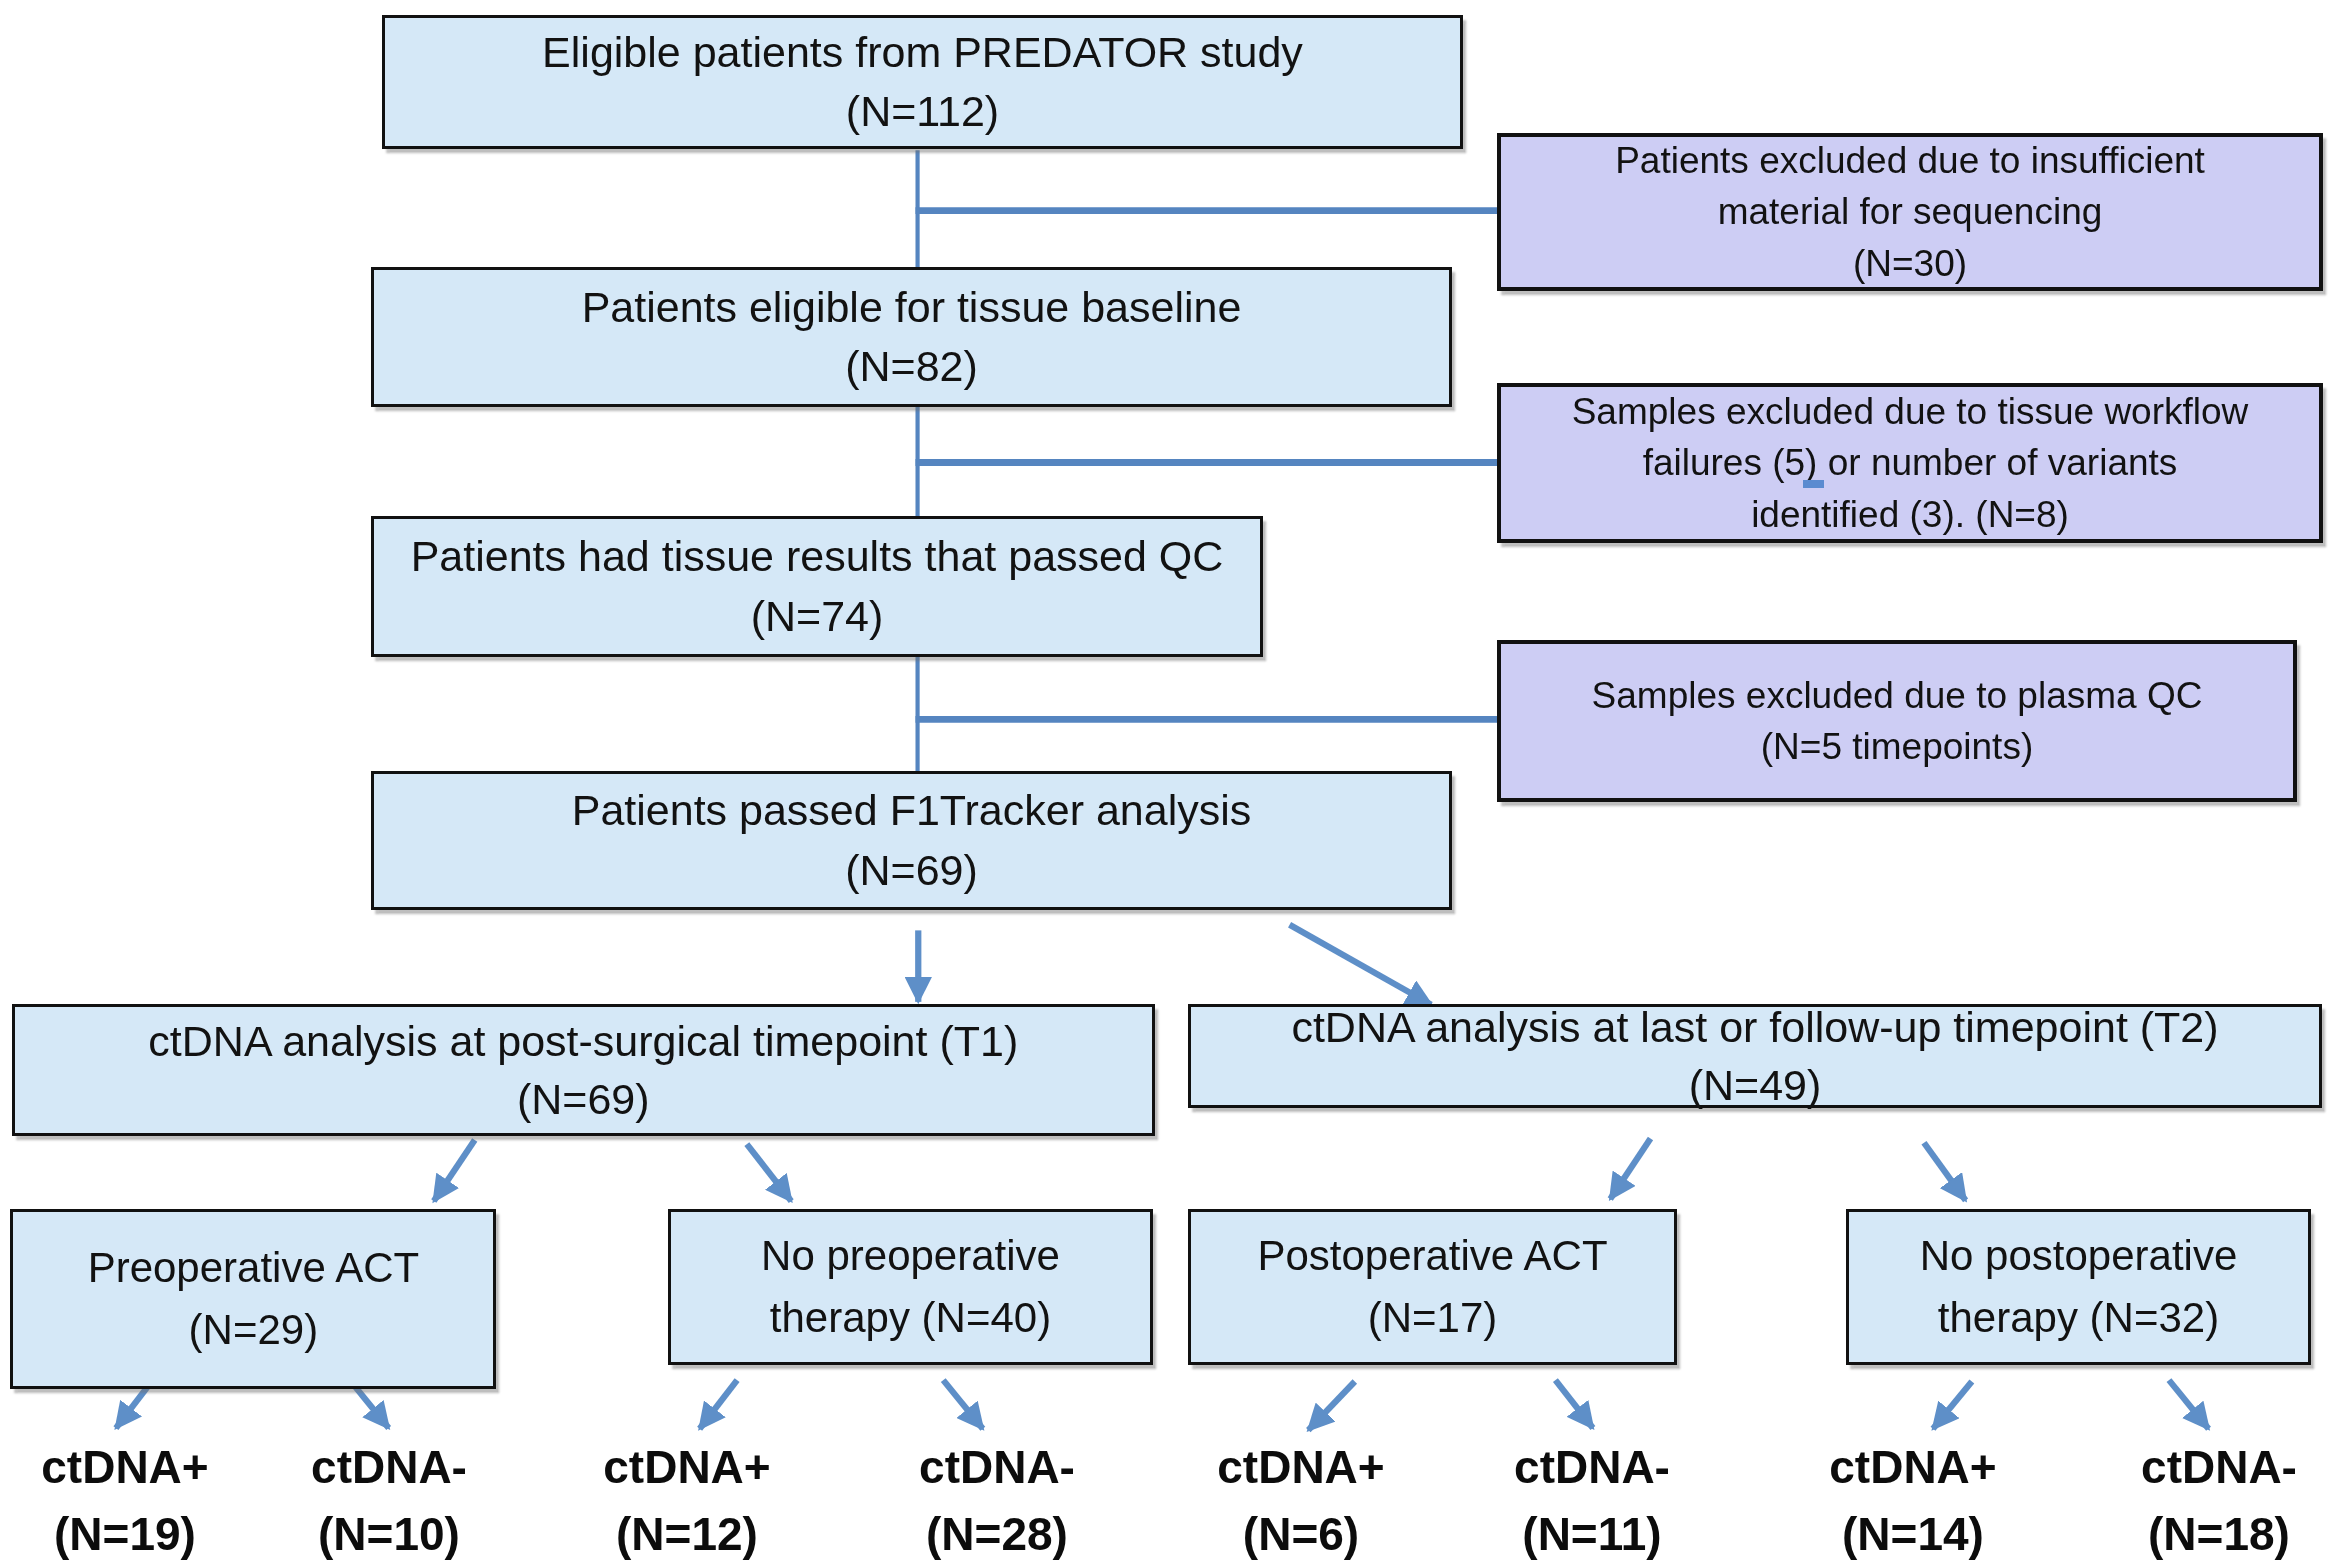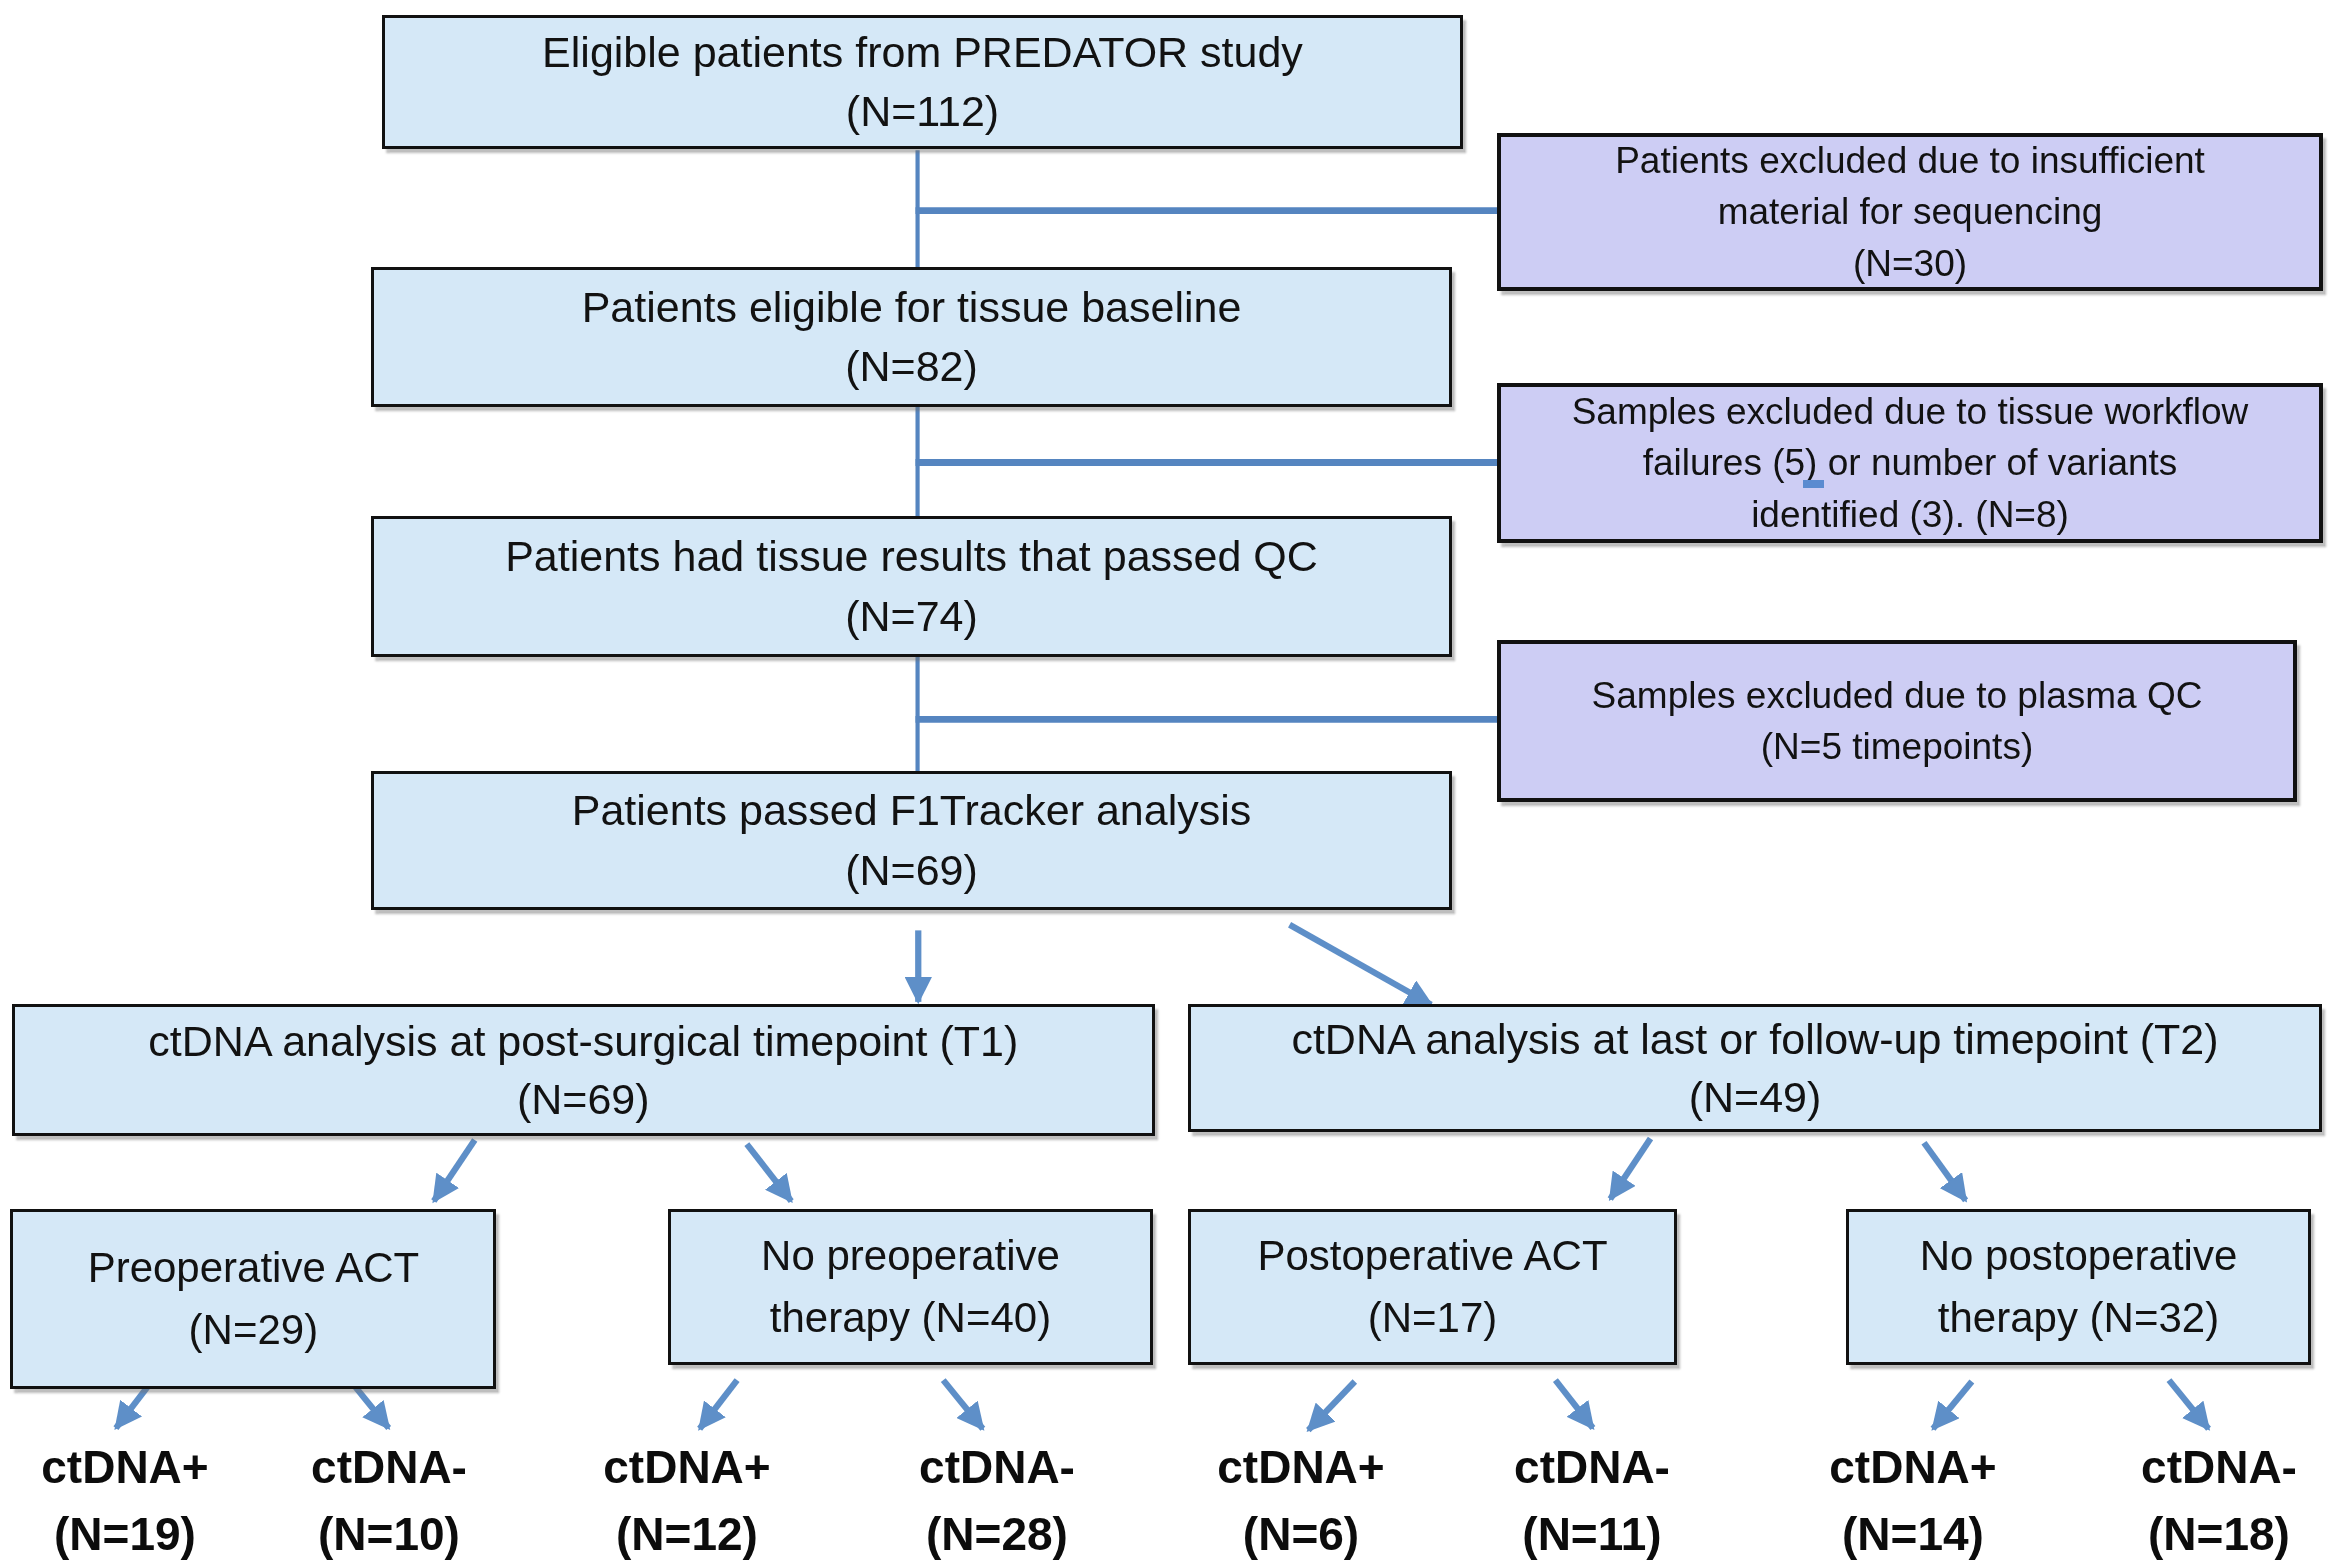--- a/index.html
+++ b/index.html
@@ -80,21 +80,21 @@
   <div class="box main-box" style="left:382px; top:15.3px; width:1081px; height:134px;">
     <span class="ln">Eligible patients from PREDATOR study</span>
     <span class="ln">(N=112)</span>
   </div>
 
   <div class="box main-box" style="left:371px; top:267px; width:1081px; height:140px;">
     <span class="ln">Patients eligible for tissue baseline</span>
     <span class="ln">(N=82)</span>
   </div>
 
-  <div class="box main-box" style="left:371px; top:516px; width:1081px; height:141px;">
+  <div class="box main-box" style="left:371px; top:516px; width:892px; height:141px;">
     <span class="ln">Patients had tissue results that passed QC</span>
     <span class="ln">(N=74)</span>
   </div>
 
   <div class="box main-box" style="left:371px; top:771px; width:1081px; height:139px;">
     <span class="ln">Patients passed F1Tracker analysis</span>
     <span class="ln">(N=69)</span>
   </div>
 
   <div class="box excl-box" style="left:1497px; top:133px; width:826px; height:158px;text-align:right;">
@@ -113,21 +113,21 @@
   <div class="box excl-box" style="left:1497px; top:640px; width:800px; height:162px;">
     <span class="ln">Samples excluded due to plasma QC</span>
     <span class="ln">(N=5 timepoints)</span>
   </div>
 
   <div class="box t-box" style="left:11.8px; top:1004px; width:1143px; height:132px;">
     <span class="ln">ctDNA analysis at post-surgical timepoint (T1)</span>
     <span class="ln">(N=69)</span>
   </div>
 
-  <div class="box t-box" style="left:1188px; top:1004px; width:1134px; height:128px;">
+  <div class="box t-box" style="left:1188px; top:1004px; width:1134px; height:104px;">
     <span class="ln">ctDNA analysis at last or follow-up timepoint (T2)</span>
     <span class="ln">(N=49)</span>
   </div>
 
   <div class="box thr-box" style="left:10.4px; top:1209px; width:486px; height:180px;">
     <span class="ln">Preoperative ACT</span>
     <span class="ln">(N=29)</span>
   </div>
 
   <div class="box thr-box" style="left:668px; top:1209px; width:485px; height:156px;">

